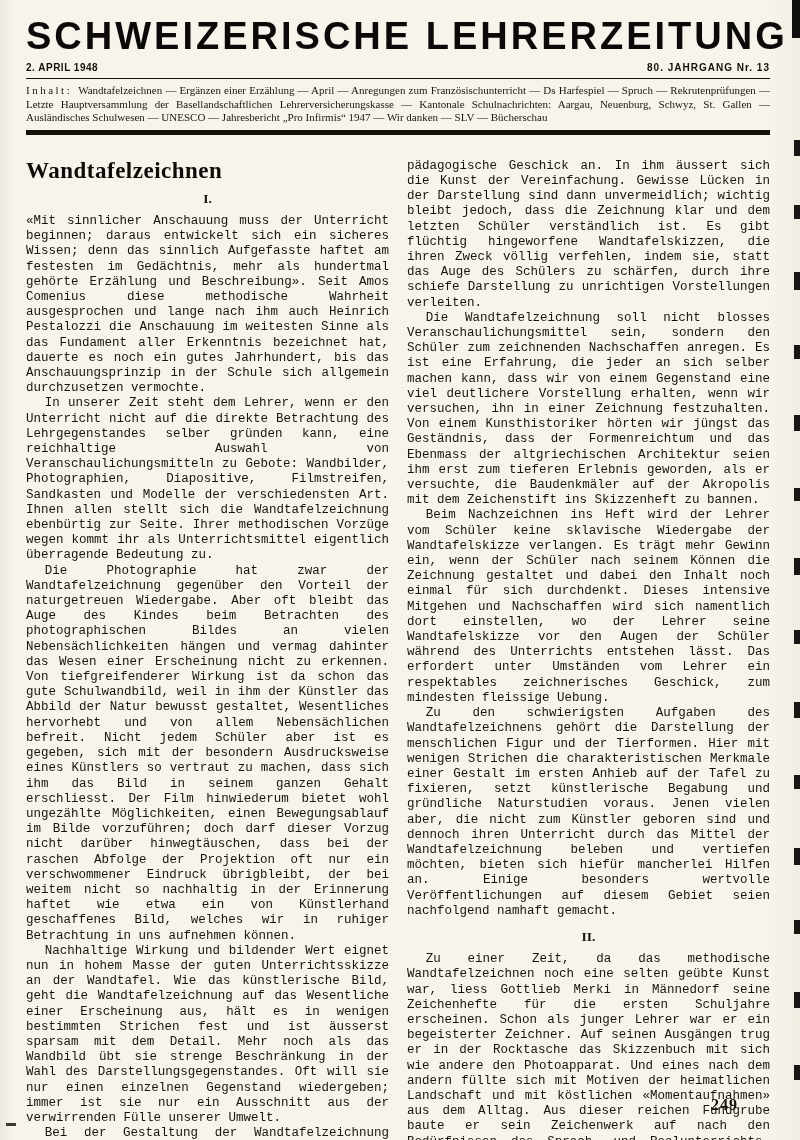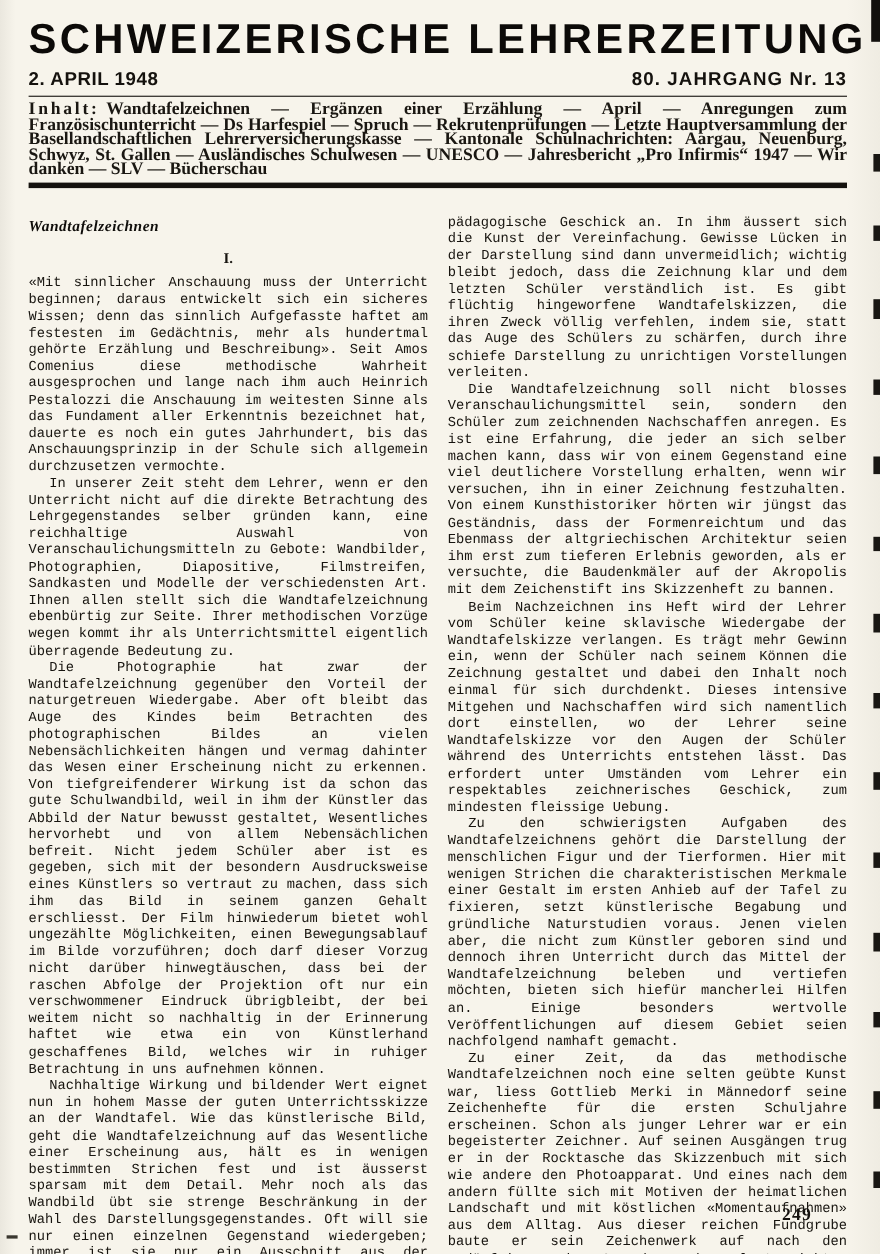--- a/index.html
+++ b/index.html
@@ -14,41 +14,41 @@
 
   
   .masthead-title{
     font-family:"Liberation Sans", sans-serif;
     font-weight:bold; font-size:38px; line-height:40px;
     letter-spacing:3px; color:#0c0a08; white-space:nowrap;
   }
   .dateline{
     display:flex; justify-content:space-between; align-items:center;
     font-family:"Liberation Sans", sans-serif; font-weight:bold;
-    font-size:17px; margin-top:6px; padding-bottom:5px;
+    font-size:10px; margin-top:6px; padding-bottom:5px;
     border-bottom:1.5px solid #15120e; letter-spacing:0.5px;
   }
   .issue-number{ letter-spacing:1px; }
 
   
   .inhalt{
-    font-size:16px; line-height:13.6px; font-weight:bold;
+    font-size:11px; line-height:13.6px; font-weight:normal;
     text-align:justify; margin-top:5px; color:#1a1712;
   }
   .inhalt-label{ letter-spacing:2.5px; margin-right:6px; }
   .thick-rule{ height:5px; background:#15120e; margin-top:5px; }
 
   
   .columns{ display:flex; gap:18px; margin-top:24px; }
   .col{ flex:1; font-size:12.5px; line-height:15.2px; text-align:justify; color:#17140f; }
   .col p{ text-indent:1.5em;font-family:Liberation Mono, monospace; }
   .col p.noindent{ text-indent:0; }
   .article-title{
-    font-size:14px; font-weight:bold; letter-spacing:0.5px;
-    line-height:24px; margin-bottom:8px; color:#0f0d0a;font-style:italic;
+    font-size:23px; font-weight:bold; letter-spacing:0.5px;
+    line-height:24px; margin-bottom:8px; color:#0f0d0a;
   }
   .section-heading{
     text-align:center; font-weight:bold; font-size:13.5px;
     margin:4px 0 8px 0;
   }
   .section-heading.second{ margin-top:10px; }
 
   .page-number{
     position:absolute; right:62px; bottom:26px;
     font-weight:bold; font-size:16px; letter-spacing:1px;
@@ -89,20 +89,21 @@
         <p>Die Photographie hat zwar der Wandtafelzeichnung gegenüber den Vorteil der naturgetreuen Wiedergabe. Aber oft bleibt das Auge des Kindes beim Betrachten des photographischen Bildes an vielen Nebensächlichkeiten hängen und vermag dahinter das Wesen einer Erscheinung nicht zu erkennen. Von tiefgreifenderer Wirkung ist da schon das gute Schulwandbild, weil in ihm der Künstler das Abbild der Natur bewusst gestaltet, Wesentliches hervorhebt und von allem Nebensächlichen befreit. Nicht jedem Schüler aber ist es gegeben, sich mit der besondern Ausdrucksweise eines Künstlers so vertraut zu machen, dass sich ihm das Bild in seinem ganzen Gehalt erschliesst. Der Film hinwiederum bietet wohl ungezählte Möglichkeiten, einen Bewegungsablauf im Bilde vorzuführen; doch darf dieser Vorzug nicht darüber hinwegtäuschen, dass bei der raschen Abfolge der Projektion oft nur ein verschwommener Eindruck übrigbleibt, der bei weitem nicht so nachhaltig in der Erinnerung haftet wie etwa ein von Künstlerhand geschaffenes Bild, welches wir in ruhiger Betrachtung in uns aufnehmen können.</p>
         <p>Nachhaltige Wirkung und bildender Wert eignet nun in hohem Masse der guten Unterrichtsskizze an der Wandtafel. Wie das künstlerische Bild, geht die Wandtafelzeichnung auf das Wesentliche einer Erscheinung aus, hält es in wenigen bestimmten Strichen fest und ist äusserst sparsam mit dem Detail. Mehr noch als das Wandbild übt sie strenge Beschränkung in der Wahl des Darstellungsgegenstandes. Oft will sie nur einen einzelnen Gegenstand wiedergeben; immer ist sie nur ein Ausschnitt aus der verwirrenden Fülle unserer Umwelt.</p>
         <p>Bei der Gestaltung der Wandtafelzeichnung kommt es weniger auf das bestimmten Können als auf das</p>
       </div>
 
       <div class="col">
         <p class="noindent">pädagogische Geschick an. In ihm äussert sich die Kunst der Vereinfachung. Gewisse Lücken in der Darstellung sind dann unvermeidlich; wichtig bleibt jedoch, dass die Zeichnung klar und dem letzten Schüler verständlich ist. Es gibt flüchtig hingeworfene Wandtafelskizzen, die ihren Zweck völlig verfehlen, indem sie, statt das Auge des Schülers zu schärfen, durch ihre schiefe Darstellung zu unrichtigen Vorstellungen verleiten.</p>
         <p>Die Wandtafelzeichnung soll nicht blosses Veranschaulichungsmittel sein, sondern den Schüler zum zeichnenden Nachschaffen anregen. Es ist eine Erfahrung, die jeder an sich selber machen kann, dass wir von einem Gegenstand eine viel deutlichere Vorstellung erhalten, wenn wir versuchen, ihn in einer Zeichnung festzuhalten. Von einem Kunsthistoriker hörten wir jüngst das Geständnis, dass der Formenreichtum und das Ebenmass der altgriechischen Architektur seien ihm erst zum tieferen Erlebnis geworden, als er versuchte, die Baudenkmäler auf der Akropolis mit dem Zeichenstift ins Skizzenheft zu bannen.</p>
         <p>Beim Nachzeichnen ins Heft wird der Lehrer vom Schüler keine sklavische Wiedergabe der Wandtafelskizze verlangen. Es trägt mehr Gewinn ein, wenn der Schüler nach seinem Können die Zeichnung gestaltet und dabei den Inhalt noch einmal für sich durchdenkt. Dieses intensive Mitgehen und Nachschaffen wird sich namentlich dort einstellen, wo der Lehrer seine Wandtafelskizze vor den Augen der Schüler während des Unterrichts entstehen lässt. Das erfordert unter Umständen vom Lehrer ein respektables zeichnerisches Geschick, zum mindesten fleissige Uebung.</p>
         <p>Zu den schwierigsten Aufgaben des Wandtafelzeichnens gehört die Darstellung der menschlichen Figur und der Tierformen. Hier mit wenigen Strichen die charakteristischen Merkmale einer Gestalt im ersten Anhieb auf der Tafel zu fixieren, setzt künstlerische Begabung und gründliche Naturstudien voraus. Jenen vielen aber, die nicht zum Künstler geboren sind und dennoch ihren Unterricht durch das Mittel der Wandtafelzeichnung beleben und vertiefen möchten, bieten sich hiefür mancherlei Hilfen an. Einige besonders wertvolle Veröffentlichungen auf diesem Gebiet seien nachfolgend namhaft gemacht.</p>
+        <div class="section-heading second">II.</div>
         <p>Zu einer Zeit, da das methodische Wandtafelzeichnen noch eine selten geübte Kunst war, liess Gottlieb Merki in Männedorf seine Zeichenhefte für die ersten Schuljahre erscheinen. Schon als junger Lehrer war er ein begeisterter Zeichner. Auf seinen Ausgängen trug er in der Rocktasche das Skizzenbuch mit sich wie andere den Photoapparat. Und eines nach dem andern füllte sich mit Motiven der heimatlichen Landschaft und mit köstlichen «Momentaufnahmen» aus dem Alltag. Aus dieser reichen Fundgrube baute er sein Zeichenwerk auf nach den Bedürfnissen des Sprach- und Realunterrichts. Die bewusst enge Anlehnung der Merkischen Zeichenhefte an die damals im Kanton Zürich</p>
       </div>
 
     </main>
   </div>
 
   <div class="page-number">249</div>
 
   <div class="corner-mark"></div>
   <div class="edge-mark" style="top:140px;height:16px;"></div>

